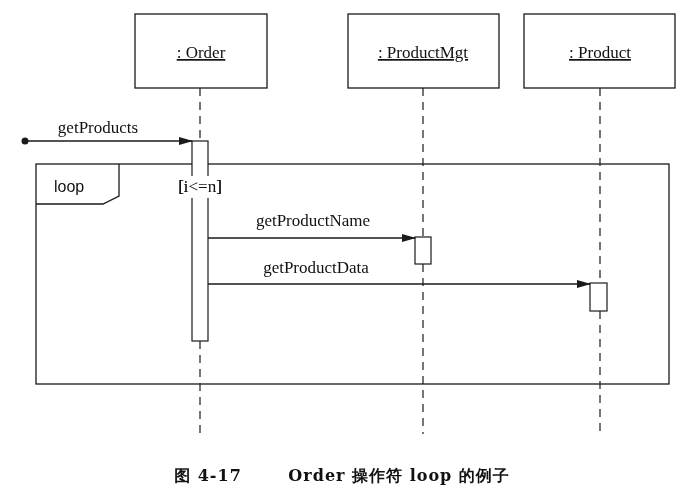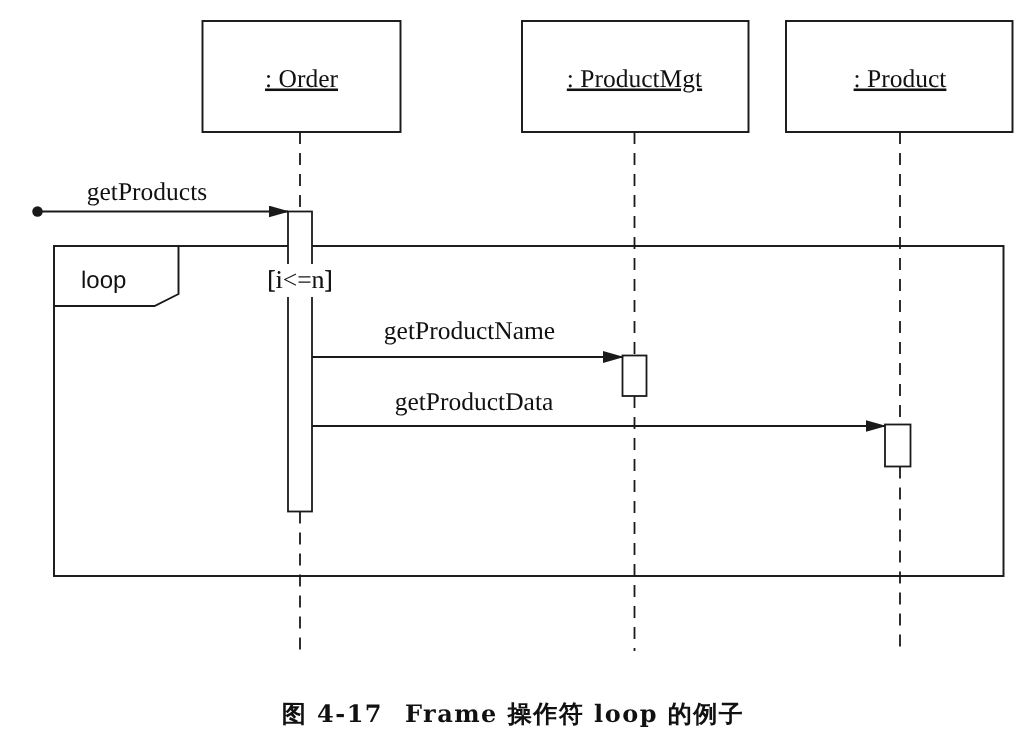--- a/index.html
+++ b/index.html
@@ -4,21 +4,21 @@
   <style>
     html, body { margin: 0; padding: 0; background: #ffffff; }
     body { width: 684px; height: 498px; position: relative; overflow: hidden; }
     #diagram { position: absolute; left: 0; top: 0; }
     .serif { font-family: "Liberation Serif", "DejaVu Serif", serif; }
     .caption {
       position: absolute; left: 0; top: 466px; width: 684px; text-align: center;
       font-family: "DejaVu Serif", "Liberation Serif", serif; font-weight: bold;
       font-size: 16px; color: #111; letter-spacing: 1px;
     }
-    .caption span { margin: 0 4px; }
+    .caption span { margin: 0 20px; }
   </style>
 </head>
 <body>
 
 <svg id="diagram" width="684" height="498" viewBox="0 0 684 498" xmlns="http://www.w3.org/2000/svg">
   <defs>
     <marker id="arrowhead" markerWidth="14" markerHeight="8" refX="13" refY="4" orient="auto" markerUnits="userSpaceOnUse">
       <path d="M0,0 L14,4 L0,8 Z" fill="#1a1a1a"></path>
     </marker>
   </defs>
@@ -71,14 +71,14 @@
   </g>
 
   <g>
     <line x1="208" y1="284" x2="590" y2="284" stroke="#1a1a1a" stroke-width="1.3" marker-end="url(#arrowhead)"></line>
     <text class="serif" x="316" y="273" text-anchor="middle" font-size="17" fill="#111">getProductData</text>
   </g>
 </svg>
 
 <div class="caption">
   <span>图 4-17</span>
-  <span>Frame 操作符 loop 的例子</span>
+  <span>Order 操作符 loop 的例子</span>
 </div>
 
 </body></html>

